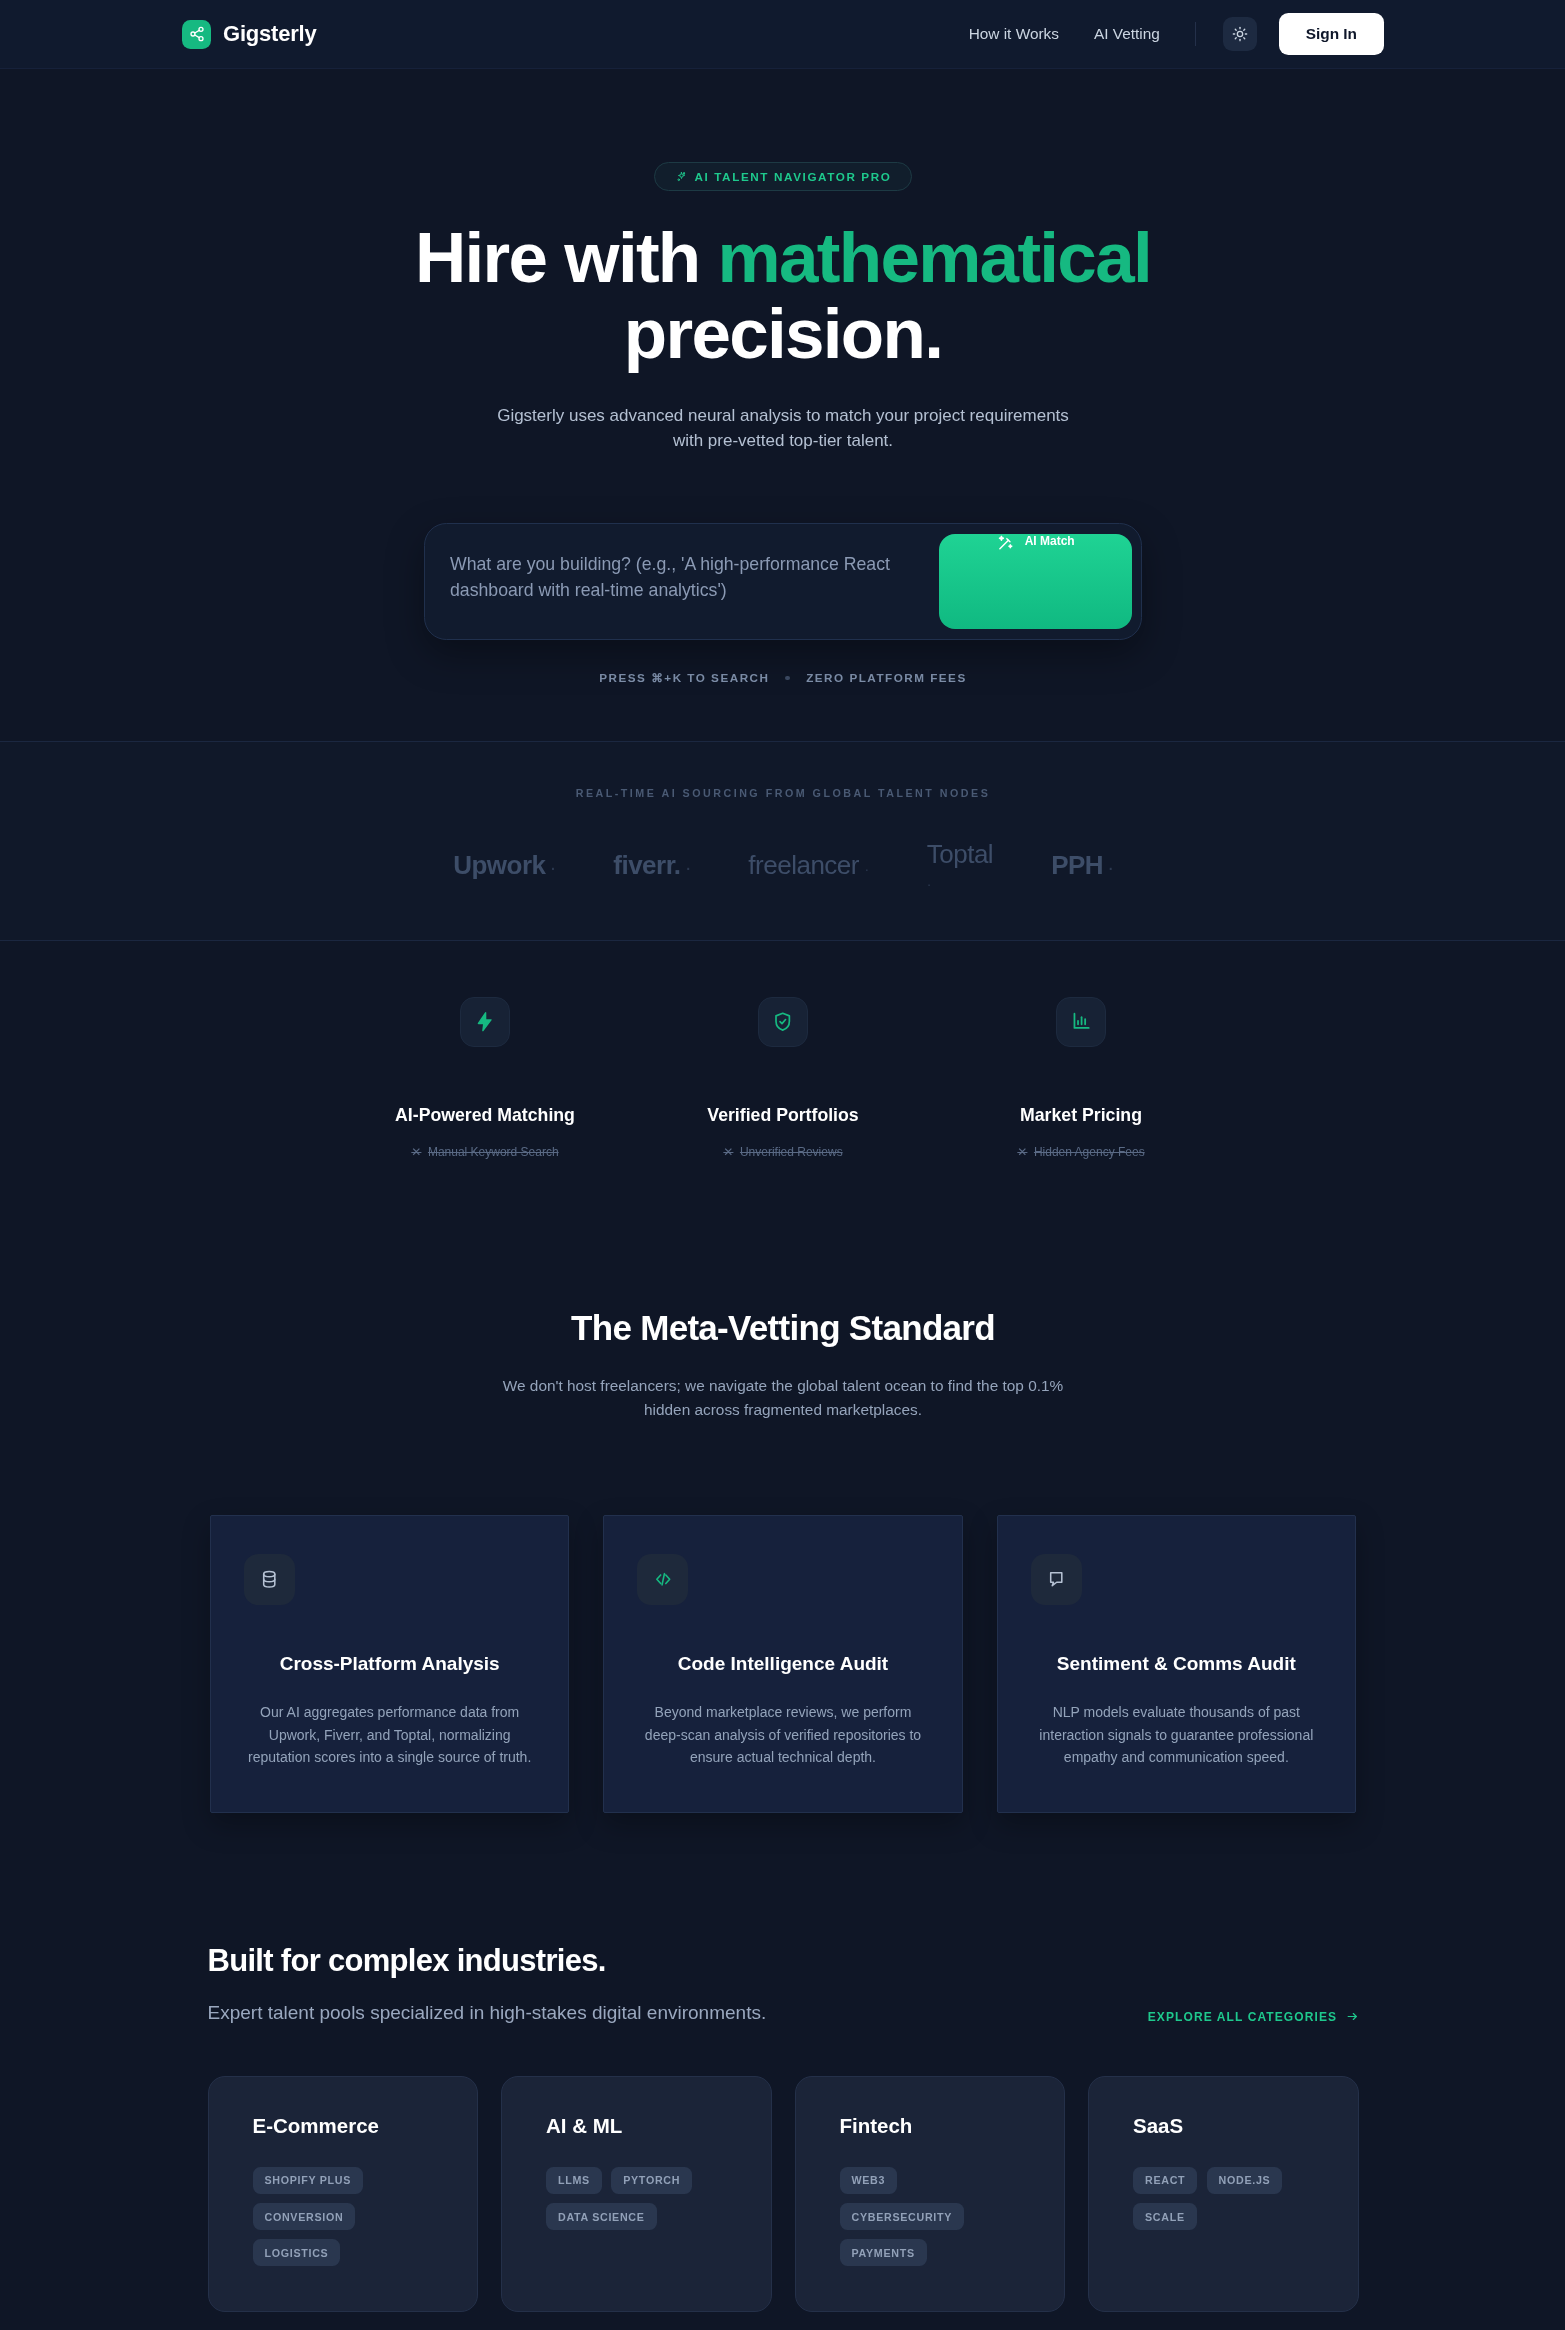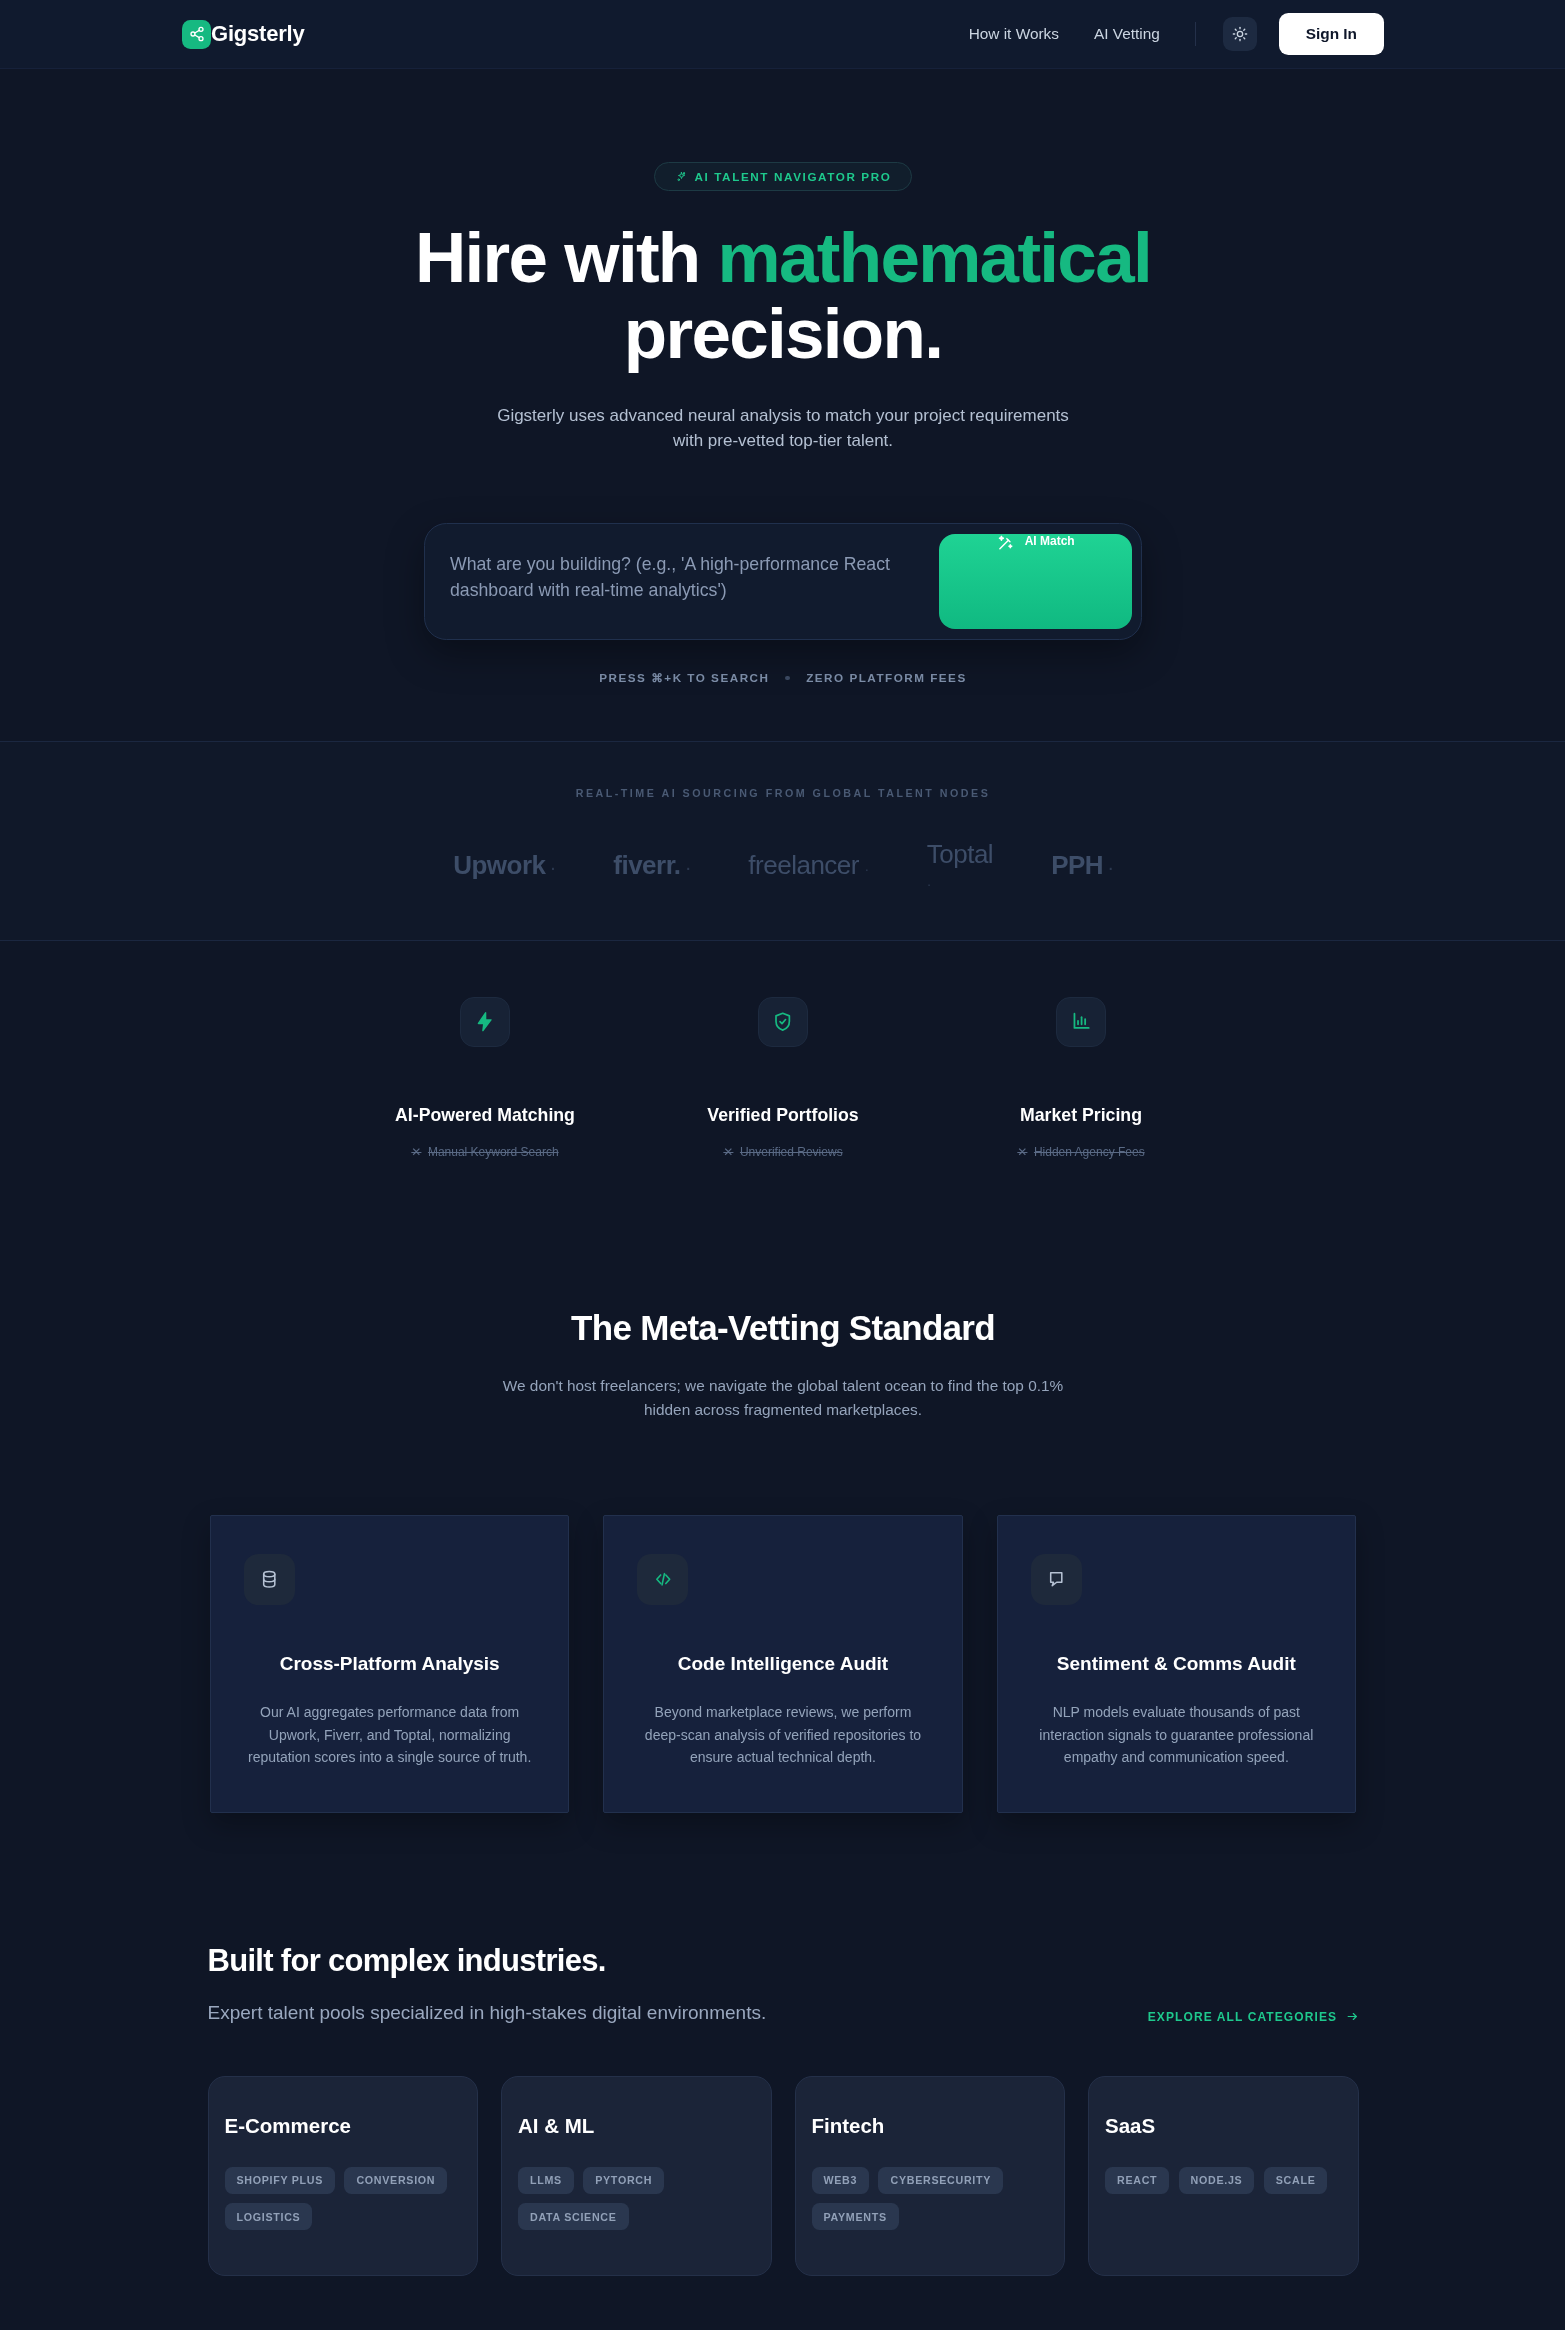--- a/index.html
+++ b/index.html
@@ -26,21 +26,21 @@
     -webkit-font-smoothing:antialiased;
   }
   .page{width:1566px;min-height:2518px;background:var(--bg);position:relative;}
 
   
   .header{
     height:69px;background:#101a2e;border-bottom:1.4px solid #16213a;
     display:flex;align-items:center;justify-content:space-between;
     padding:0 182px;
   }
-  .brand{display:flex;align-items:center;}
+  .brand{display:flex;align-items:center;gap:12px;}
   .logo-box{
     width:29px;height:29px;border-radius:8.4px;background:var(--green);
     display:flex;align-items:center;justify-content:center;flex:none;
   }
   .brand-name{font-size:22px;font-weight:bold;letter-spacing:-0.2px;color:#fff;}
   .nav{display:flex;align-items:center;gap:0;}
   .nav-link{
     font-size:15.4px;color:#cbd5e1;margin-left:35px;white-space:nowrap;
   }
   .nav-divider{width:1.4px;height:24px;background:#24304a;margin-left:35px;}
@@ -159,21 +159,21 @@
   .ind-head{display:flex;align-items:flex-end;justify-content:space-between;}
   .ind-title{font-size:31px;font-weight:bold;letter-spacing:-0.7px;}
   .ind-sub{margin-top:23px;font-size:19px;color:#9aa8bf;}
   .explore{
     display:flex;align-items:center;gap:8.4px;color:var(--green-2);
     font-size:12px;font-weight:bold;letter-spacing:1.1px;white-space:nowrap;
   }
   .ind-cards{margin-top:52px;display:flex;gap:23px;}
   .ind-card{
     flex:1;background:#1b2438;border:1.4px solid #243049;border-radius:17px;
-    padding:37px 16px 45px;
+    padding:37px 44px 45px;
   }
   .ind-name{font-size:20.5px;font-weight:bold;color:#fff;}
   .tags{margin-top:29px;display:flex;flex-wrap:wrap;gap:9.3px;}
   .tag{
     background:#2a374f;color:#92a1b8;border-radius:7.5px;
     padding:7.5px 12px;font-size:10.7px;font-weight:bold;letter-spacing:0.7px;
     white-space:nowrap;
   }
   svg{display:block;}
 </style>

